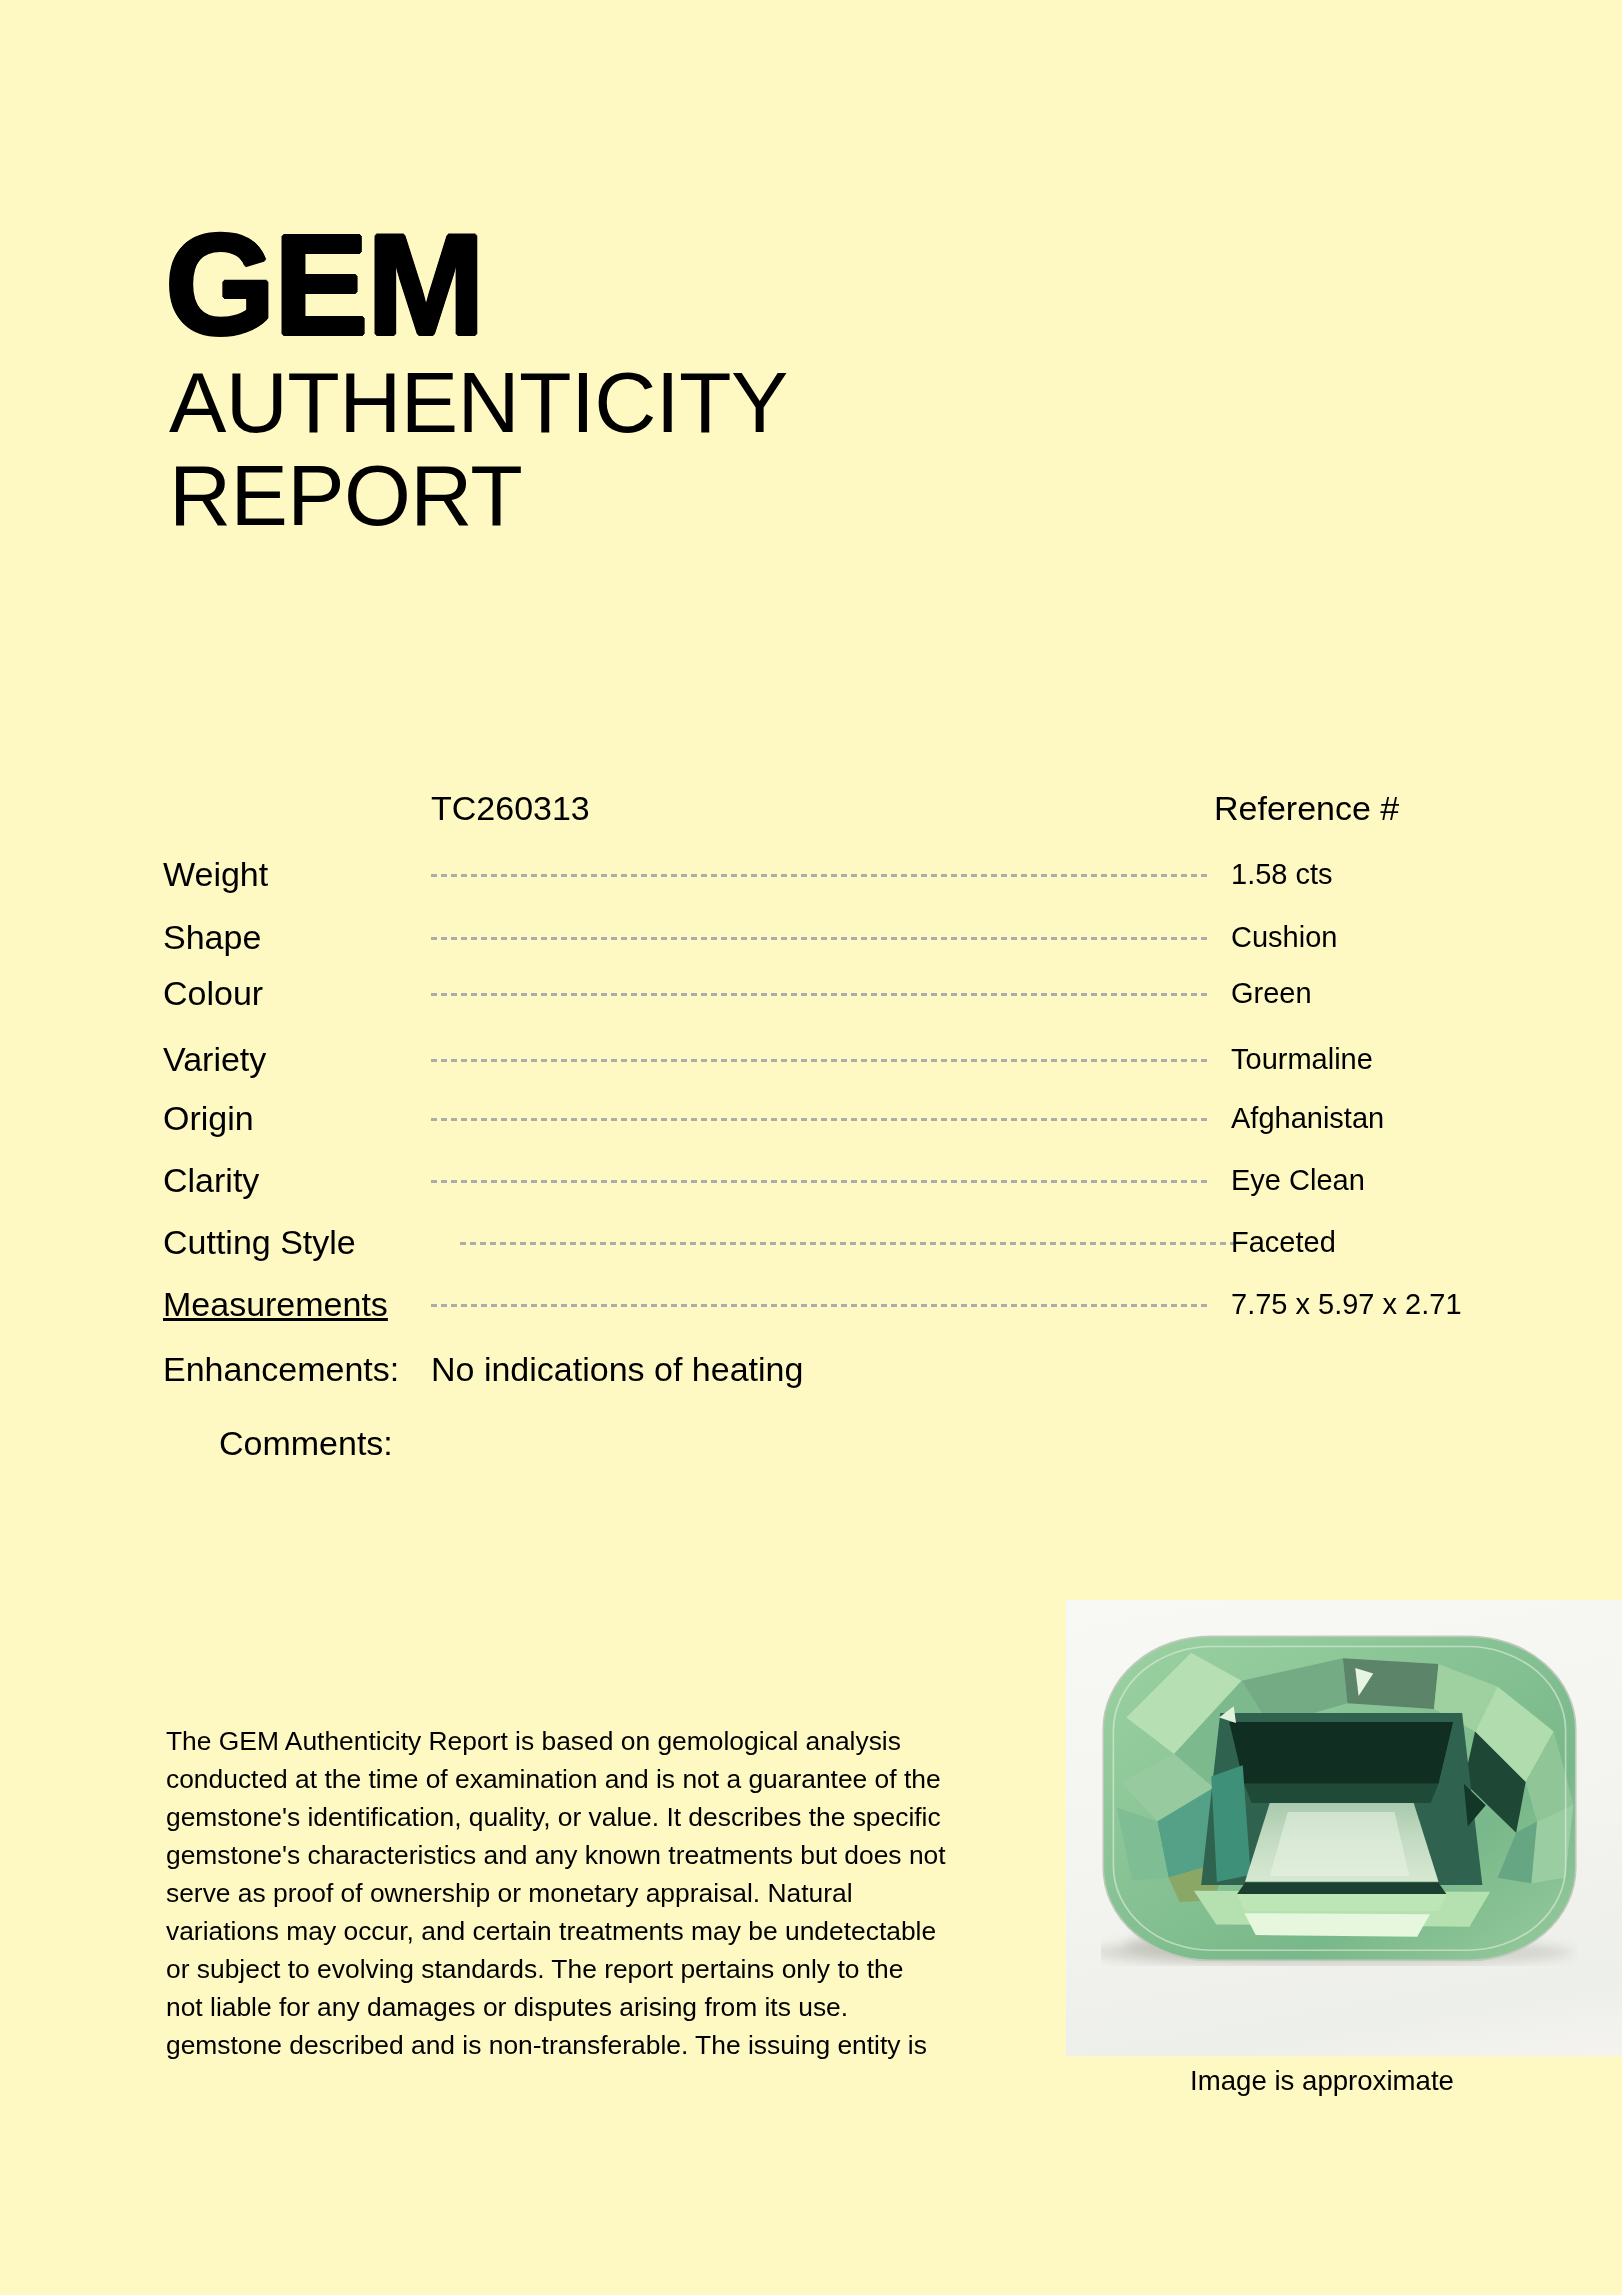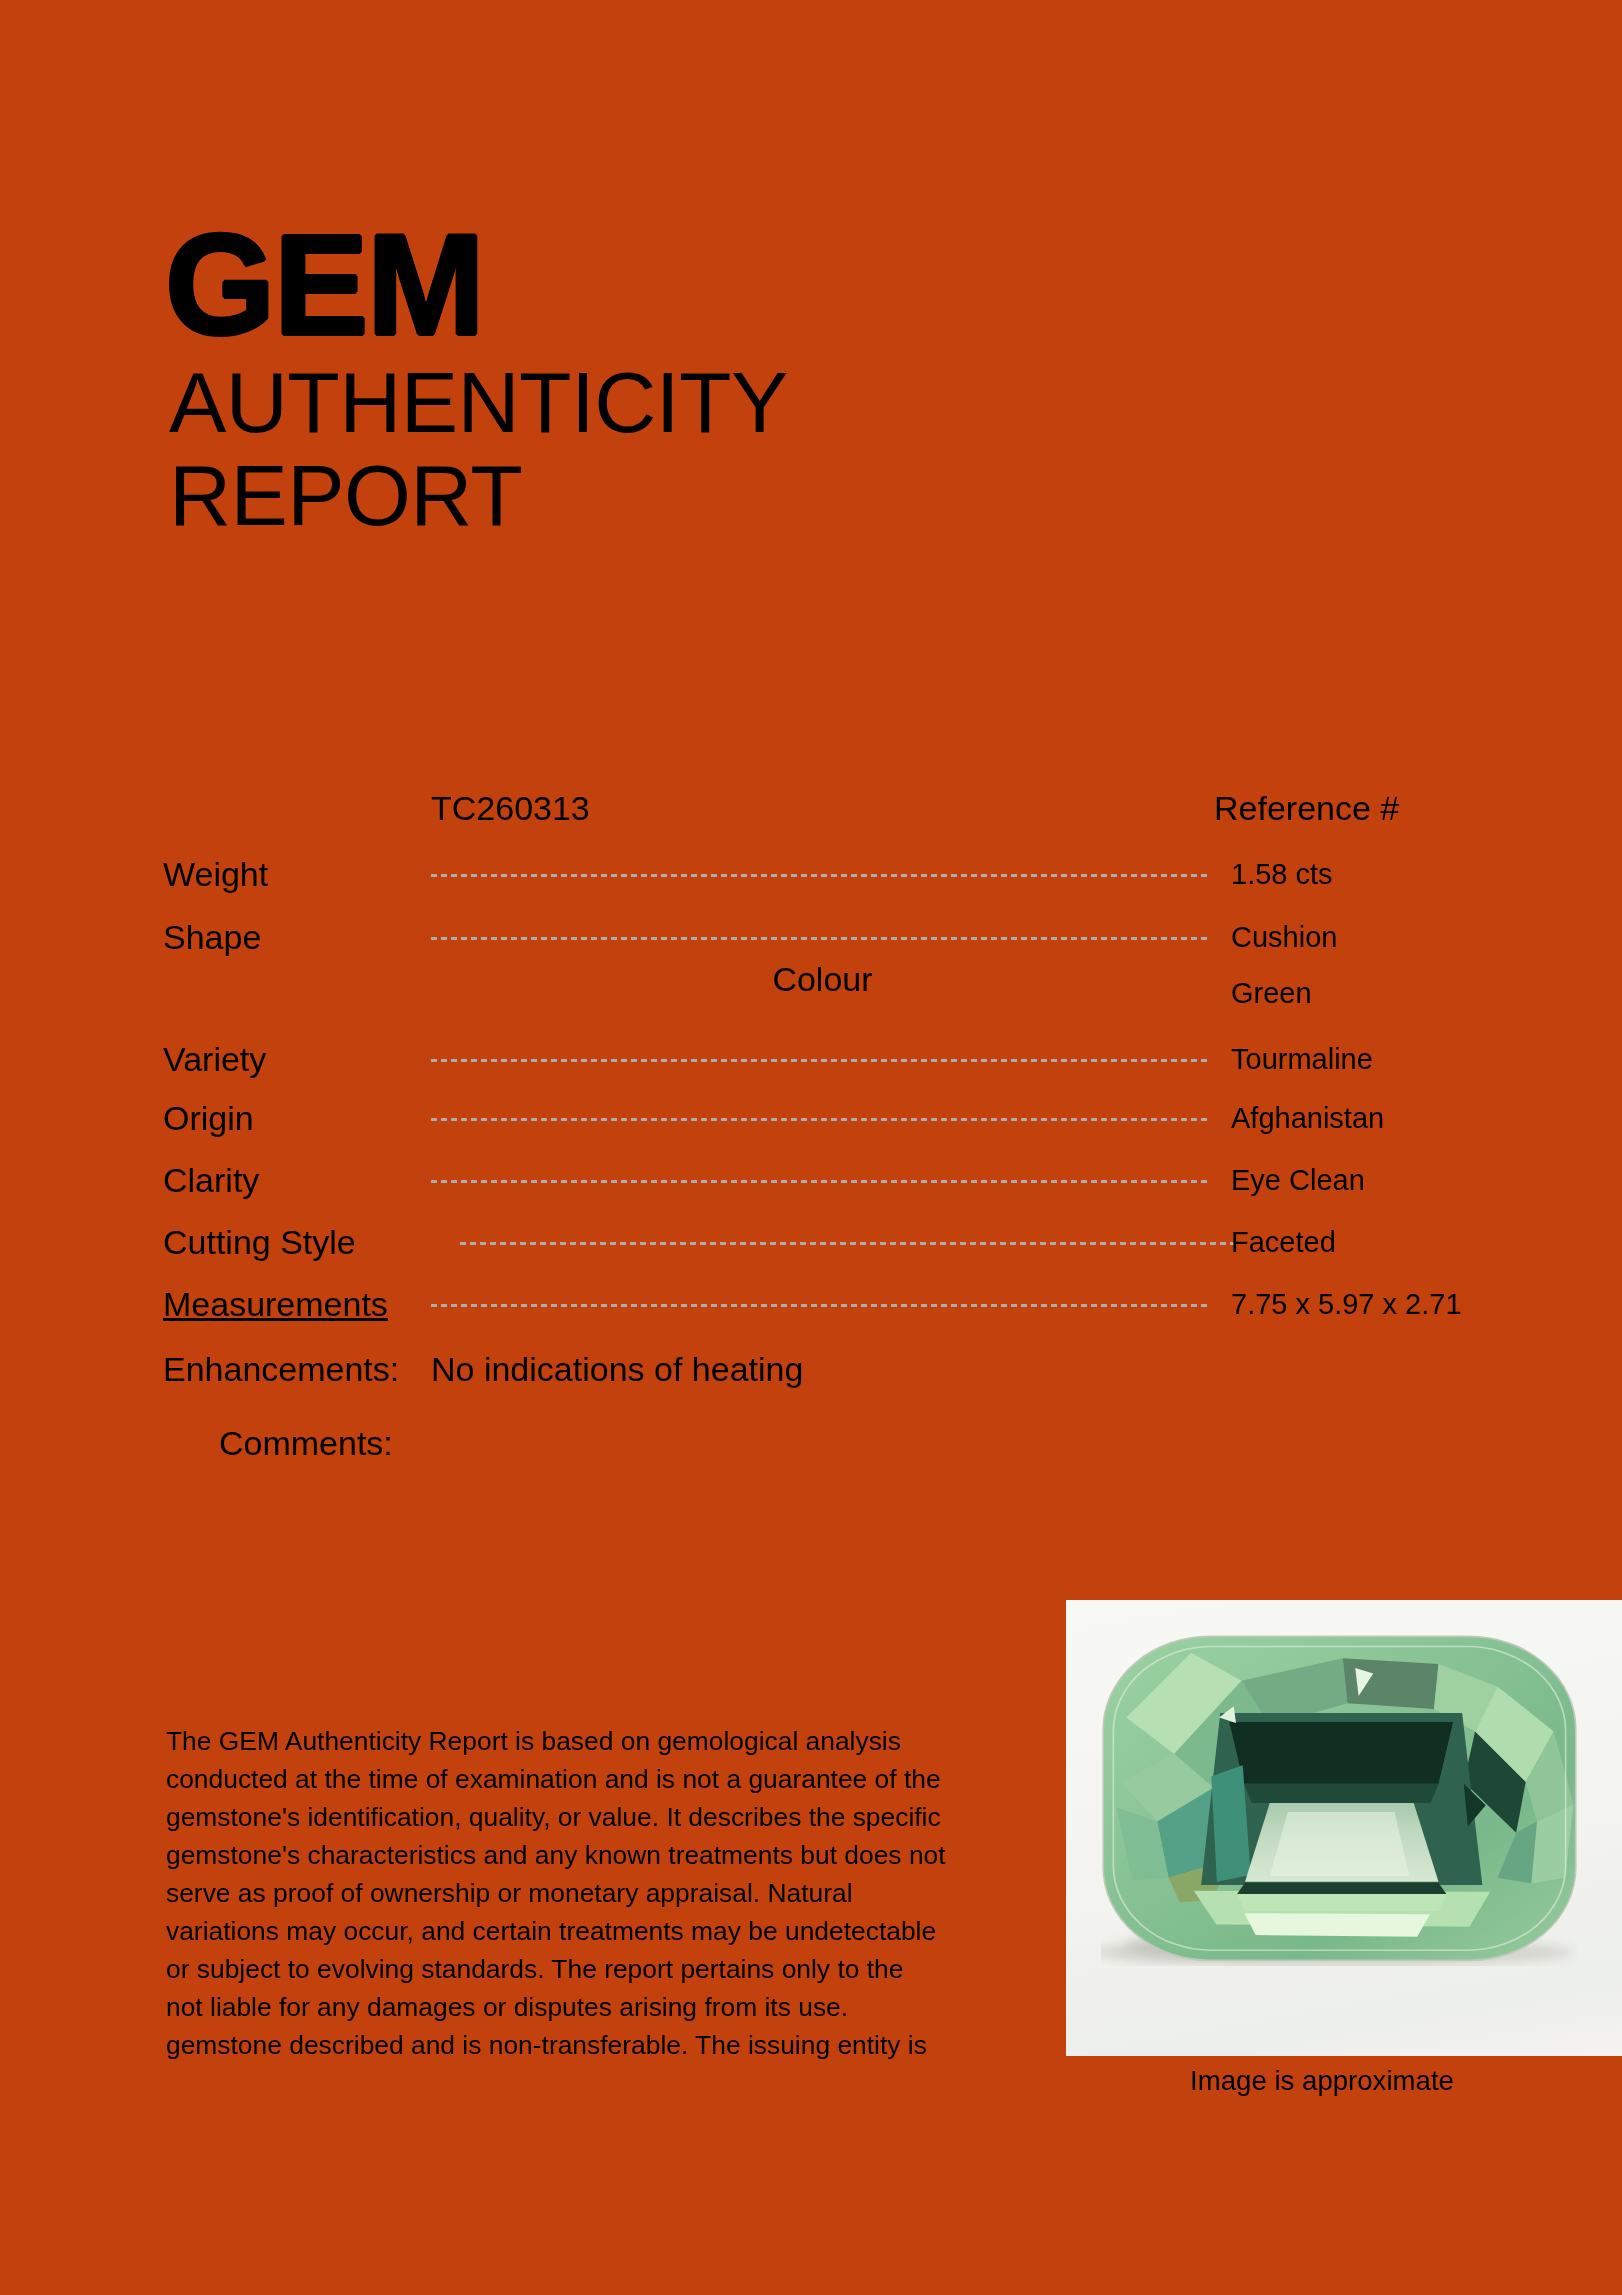--- a/index.html
+++ b/index.html
@@ -4,21 +4,21 @@
 <style>
   html,body{margin:0;padding:0;}
   body{
     width:1622px;height:2295px;
     background:#ffffff;
     font-family:"Liberation Sans","DejaVu Sans",sans-serif;
     color:#000;
     position:relative;
     overflow:hidden;
   }
-  .page{position:absolute;left:0;top:0;width:1622px;height:2295px;background:#c2410c;}
+  .page{position:absolute;left:0;top:0;width:1622px;height:2295px;background:#fef9c3;}
 
   
   .title-gem{
     position:absolute;left:165px;top:214px;
     font-size:142px;line-height:1;font-weight:bold;
     letter-spacing:-1.7px;
     text-shadow:
       1.7px 0 currentColor,-1.7px 0 currentColor,0 1.7px currentColor,0 -1.7px currentColor,
       1.1px 1.1px currentColor,-1.1px 1.1px currentColor,1.1px -1.1px currentColor,-1.1px -1.1px currentColor;
     white-space:nowrap;
@@ -43,21 +43,21 @@
     background:repeating-linear-gradient(90deg,#acacac 0 6.2px,transparent 6.2px 10px);
   }
   .row .value-right{
     position:absolute;left:1068px;top:50%;transform:translateY(-52%);
     font-size:29px;white-space:nowrap;
   }
   .row .value-inline{
     position:absolute;left:268px;top:50%;transform:translateY(-52%);
     font-size:34px;white-space:nowrap;
   }
-  .r0{top:775px;justify-content:flex-end;} .r1{top:841px;} .r2{top:904px;} .r3{top:960px;flex-direction:column;}
+  .r0{top:775px;justify-content:flex-end;} .r1{top:841px;} .r2{top:904px;} .r3{top:960px;}
   .r4{top:1026px;} .r5{top:1085px;} .r6{top:1147px;} .r7{top:1209px;gap:29px;}
   .r8{top:1271px;text-decoration:underline;} .r9{top:1336px;} .r10{top:1410px;}
 
   
   .disclaimer{
     position:absolute;left:166px;top:1722px;width:844px;
     font-size:26.4px;line-height:38px;
   }
   .disclaimer .dline{display:block;white-space:nowrap;}
 

